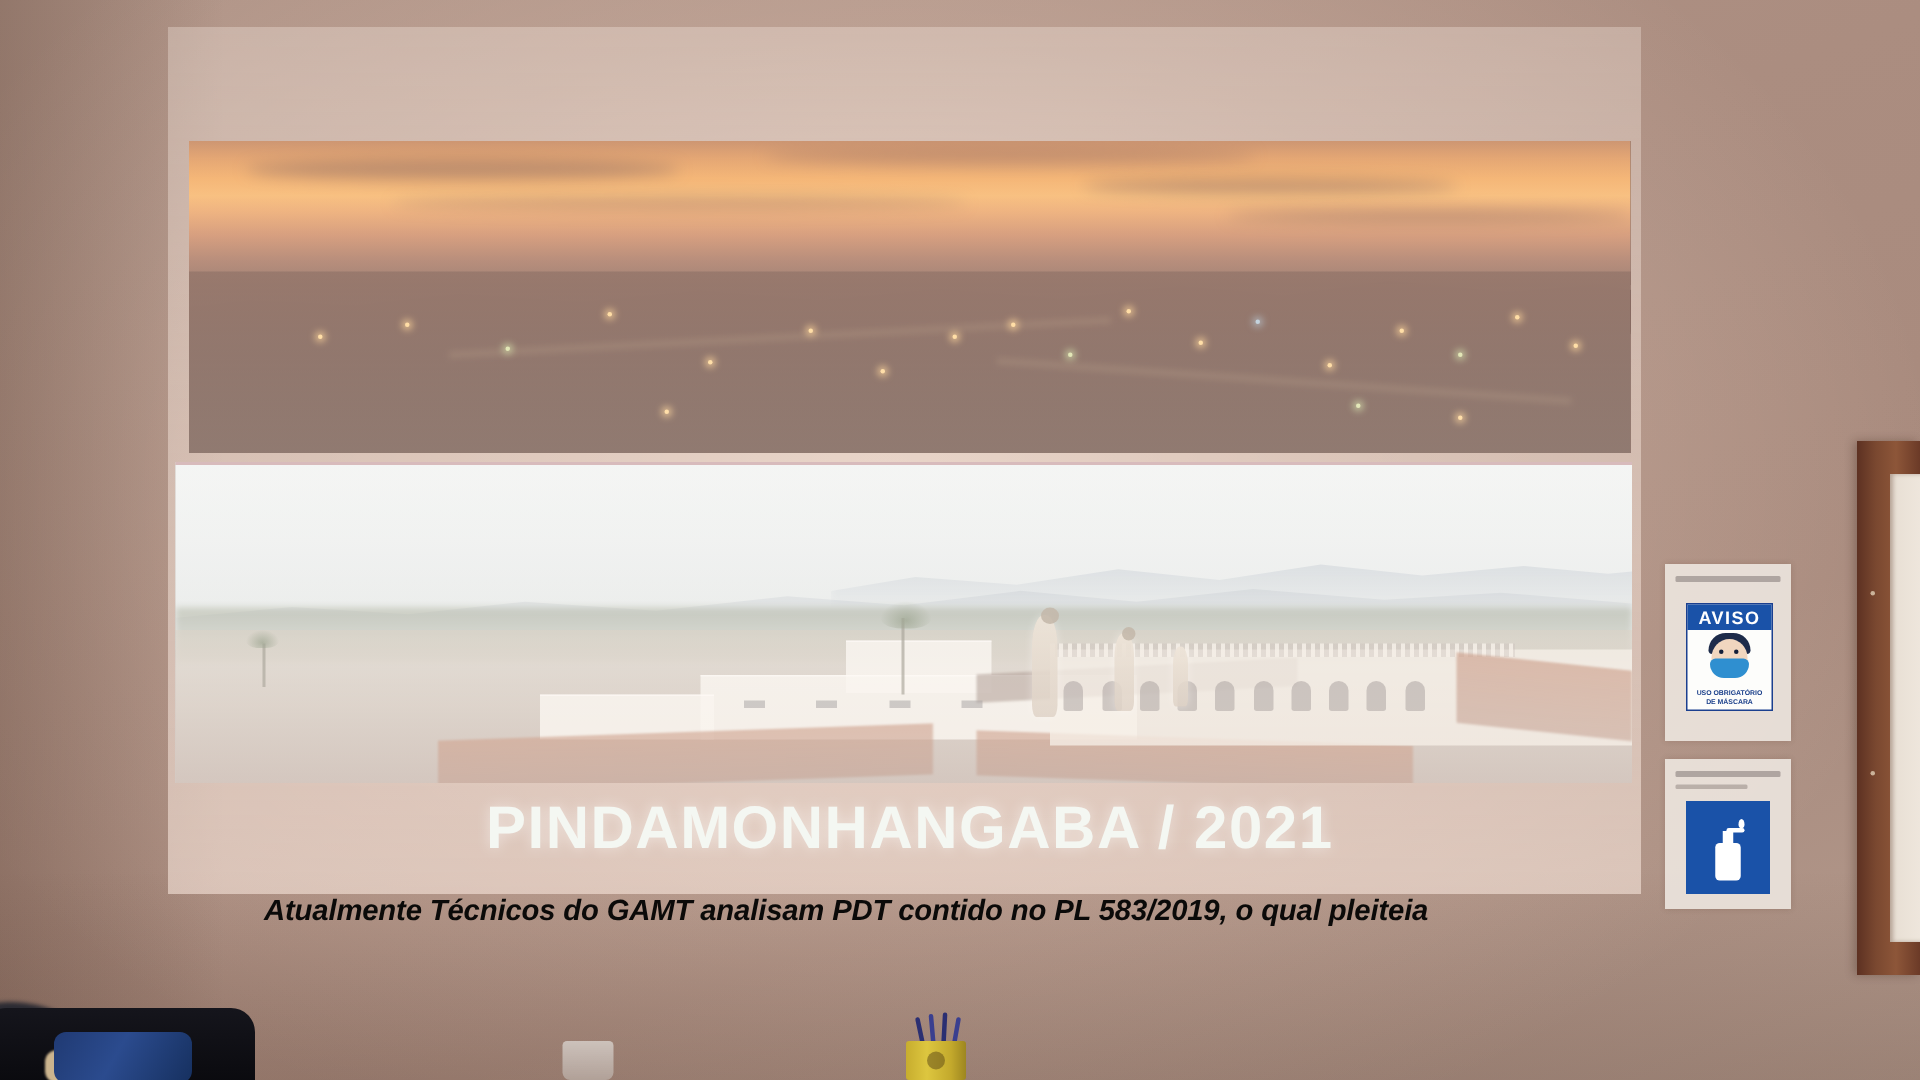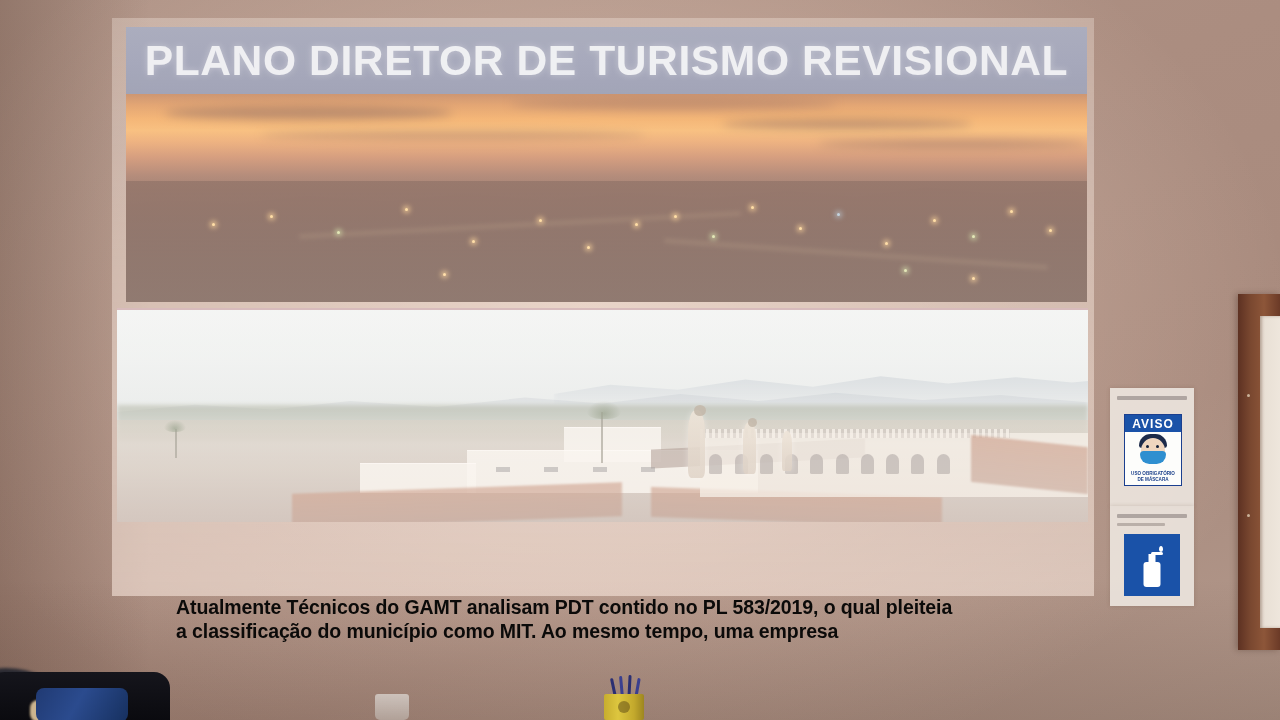--- a/index.html
+++ b/index.html
@@ -264,40 +264,40 @@
     position: absolute;
     left: 176px;
     top: 596px;
     width: 880px;
     color: #0b0a09;
     font-size: 19.5px;
     font-weight: 700;
     line-height: 23.5px;
     letter-spacing: -0.1px;
   }
-  .caption div { white-space: nowrap; }
+  .caption div { white-space: nowrap; font-style: italic; }
 
   
   .credit {
     position: absolute;
     right: 14px;
     top: 8px;
     color: #0a0908;
     font-size: 19px;
     font-weight: 700;
     letter-spacing: -0.2px;
   }
 
   
   .sign-sheet {
     position: absolute;
     background: rgba(243,238,232,0.82);
     box-shadow: 0 0 4px rgba(80,50,36,0.18);
   }
-  .sheet-1 { left: 1110px; top: 388px; width: 84px; height: 118px; }
+  .sheet-1 { left: 1110px; top: 376px; width: 84px; height: 118px; }
   .sheet-2 { left: 1110px; top: 506px; width: 84px; height: 100px; }
   .sheet-header {
     position: absolute;
     left: 7px; top: 8px;
     width: 70px; height: 4px;
     background: rgba(120,110,108,0.5);
     border-radius: 1px;
   }
   .sheet-header2 {
     position: absolute;
@@ -504,23 +504,20 @@
 <body>
 
 <div id="scene">
 
   <div class="wall"></div>
   <div class="wall-shadow-left"></div>
   <div class="wall-shadow-bottom"></div>
 
   <div class="projection"></div>
 
-  <div class="title-band">
-    <span class="title-text">PLANO DIRETOR DE TURISMO REVISIONAL</span>
-  </div>
 
   <div class="photo-sunset">
     <div class="ps-sky"></div>
     <div class="ps-cloud" style="left:4%;top:6%;width:30%;height:14px;"></div>
     <div class="ps-cloud ps-cloud2" style="left:40%;top:2%;width:34%;height:12px;"></div>
     <div class="ps-cloud" style="left:62%;top:12%;width:26%;height:10px;"></div>
     <div class="ps-cloud ps-cloud2" style="left:14%;top:18%;width:40%;height:9px;"></div>
     <div class="ps-cloud" style="left:72%;top:22%;width:28%;height:8px;"></div>
     <div class="ps-ridge"></div>
     <div class="ps-city"></div>
@@ -589,24 +586,26 @@
 
     <div class="pd-statue" style="left:58.8%;top:47%;width:17px;height:68px;"></div>
     <div class="pd-statue-head" style="left:59.4%;top:45%;width:12px;height:11px;"></div>
     <div class="pd-statue" style="left:64.5%;top:53%;width:13px;height:52px;"></div>
     <div class="pd-statue-head" style="left:65%;top:51%;width:9px;height:9px;"></div>
     <div class="pd-statue" style="left:68.5%;top:57%;width:10px;height:40px;"></div>
 
     <div class="pd-haze"></div>
   </div>
 
+  <div class="slide-footer">
+    <span class="slide-footer-text">PINDAMONHANGABA / 2021</span>
+  </div>
 
   <div class="caption">
     <div>Atualmente Técnicos do GAMT analisam PDT contido no PL 583/2019, o qual pleiteia</div>
-    <div>a classificação do município como MIT. Ao mesmo tempo, uma empresa</div>
   </div>
 
 
   <div class="sign-sheet sheet-1">
     <div class="sheet-header"></div>
     <div class="aviso-box">
       <div class="aviso-bar">AVISO</div>
       <div class="aviso-face">
         <div class="face-hair"></div>
         <div class="face-skin"></div>

